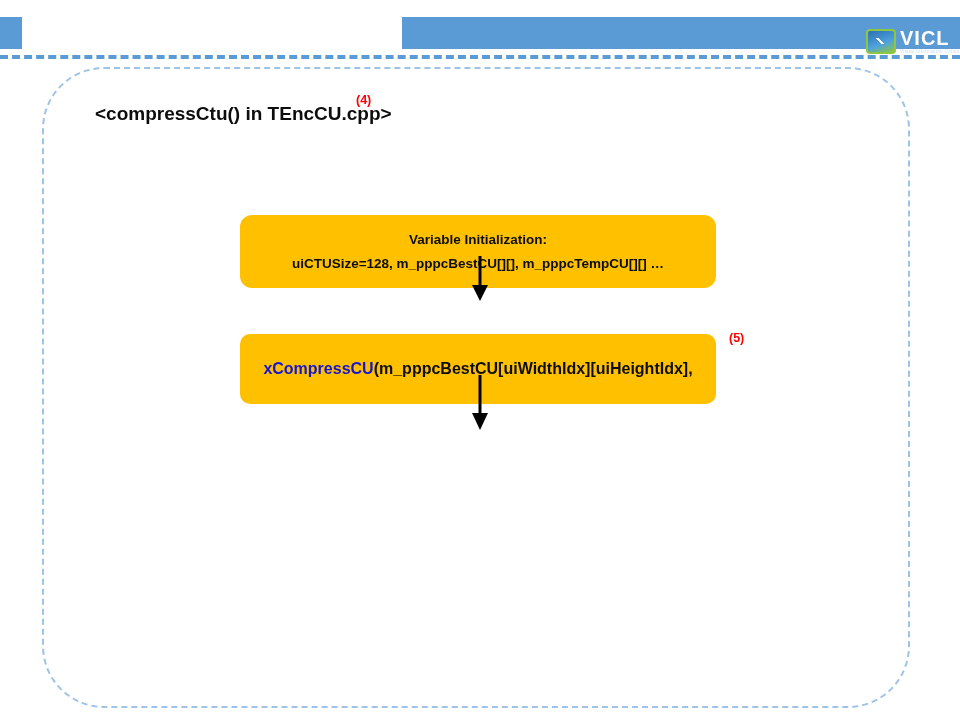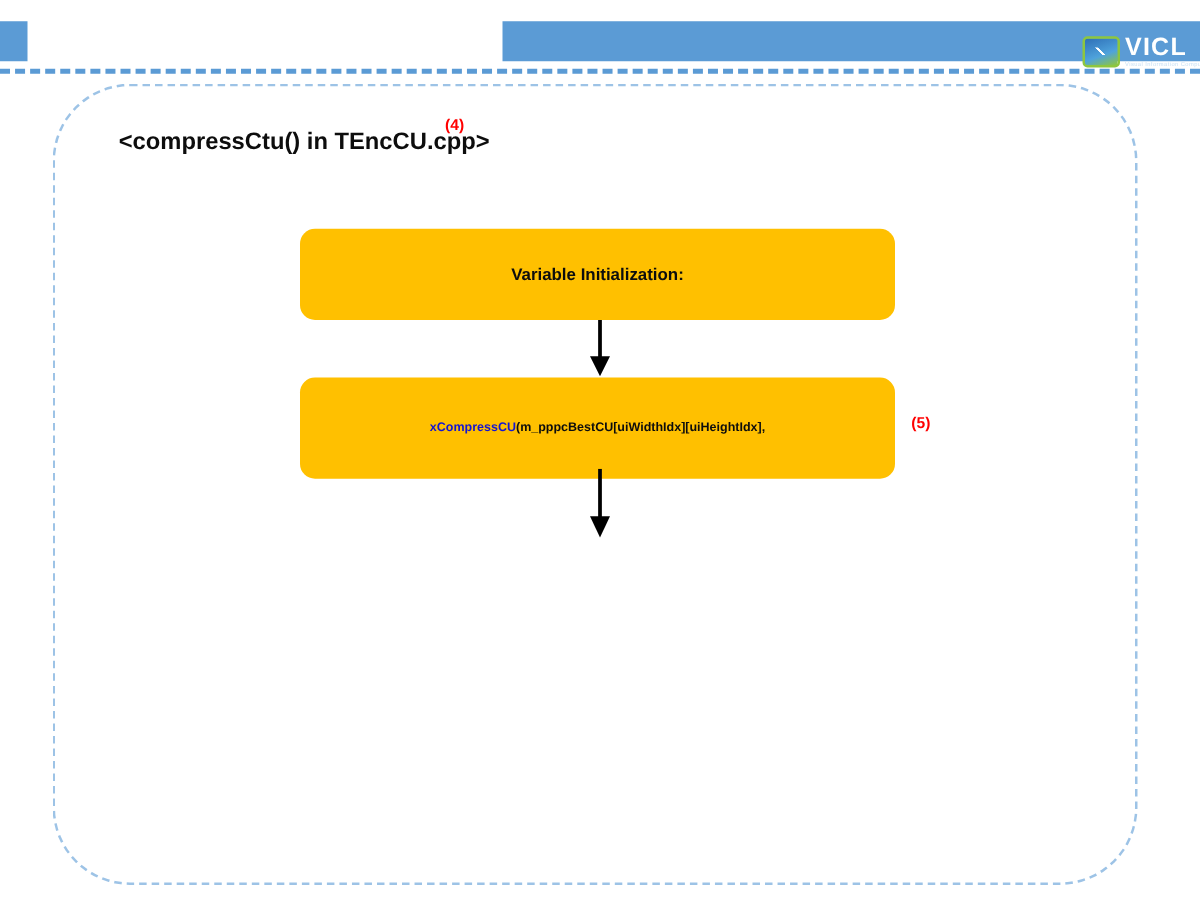--- a/index.html
+++ b/index.html
@@ -153,33 +153,35 @@
     box-sizing: border-box;
     display: flex;
     flex-direction: column;
     align-items: center;
     justify-content: center;
     text-align: center;
     color: #0D0D0D;
     font-weight: bold;
     font-size: 13.5px;
     line-height: 24px;
+    margin-top: 32px;
   }
   .box-init {
     left: 240px;
     top: 183px;
     width: 476px;
     height: 73px;
   }
   .box-call {
     left: 240px;
     top: 302px;
     width: 476px;
-    height: 81px;
-    font-size: 10px;
+    height: 70px;
+    font-size: 16px;
+    border-radius: 10px;
   }
   .fn-name {
     color: #1414D2;
   }
 
   
   .arrow {
     position: absolute;
     left: 468px;
     width: 24px;
@@ -210,20 +212,21 @@
 </div>
 
 <div class="content-frame"></div>
 
 <div class="section-title">&lt;compressCtu() in TEncCU.cpp&gt;</div>
 
 <div class="marker marker-4">(4)</div>
 
 <div class="flow-box box-init">
   <div>Variable Initialization:</div>
+  <div>uiCTUSize=128, m_pppcBestCU[][], m_pppcTempCU[][] …</div>
 </div>
 
 <div class="arrow arrow-1">
   <svg width="24" height="46" viewBox="0 0 24 46" xmlns="http://www.w3.org/2000/svg">
     <line x1="12" y1="0" x2="12" y2="33" stroke="#000000" stroke-width="3"></line>
     <polygon points="12,45 4,29 20,29" fill="#000000"></polygon>
   </svg>
 </div>
 
 <div class="flow-box box-call">

